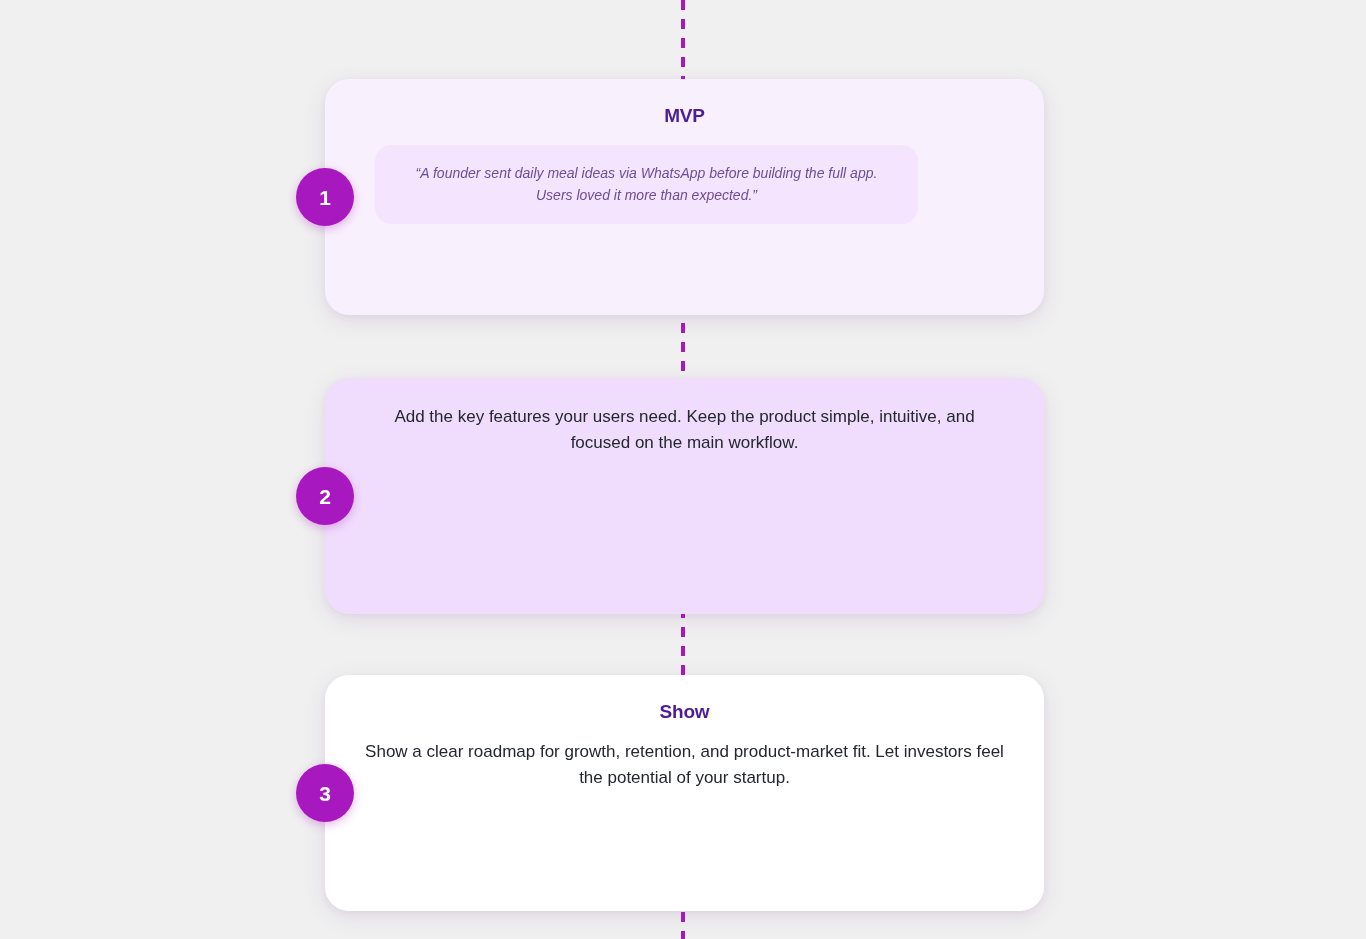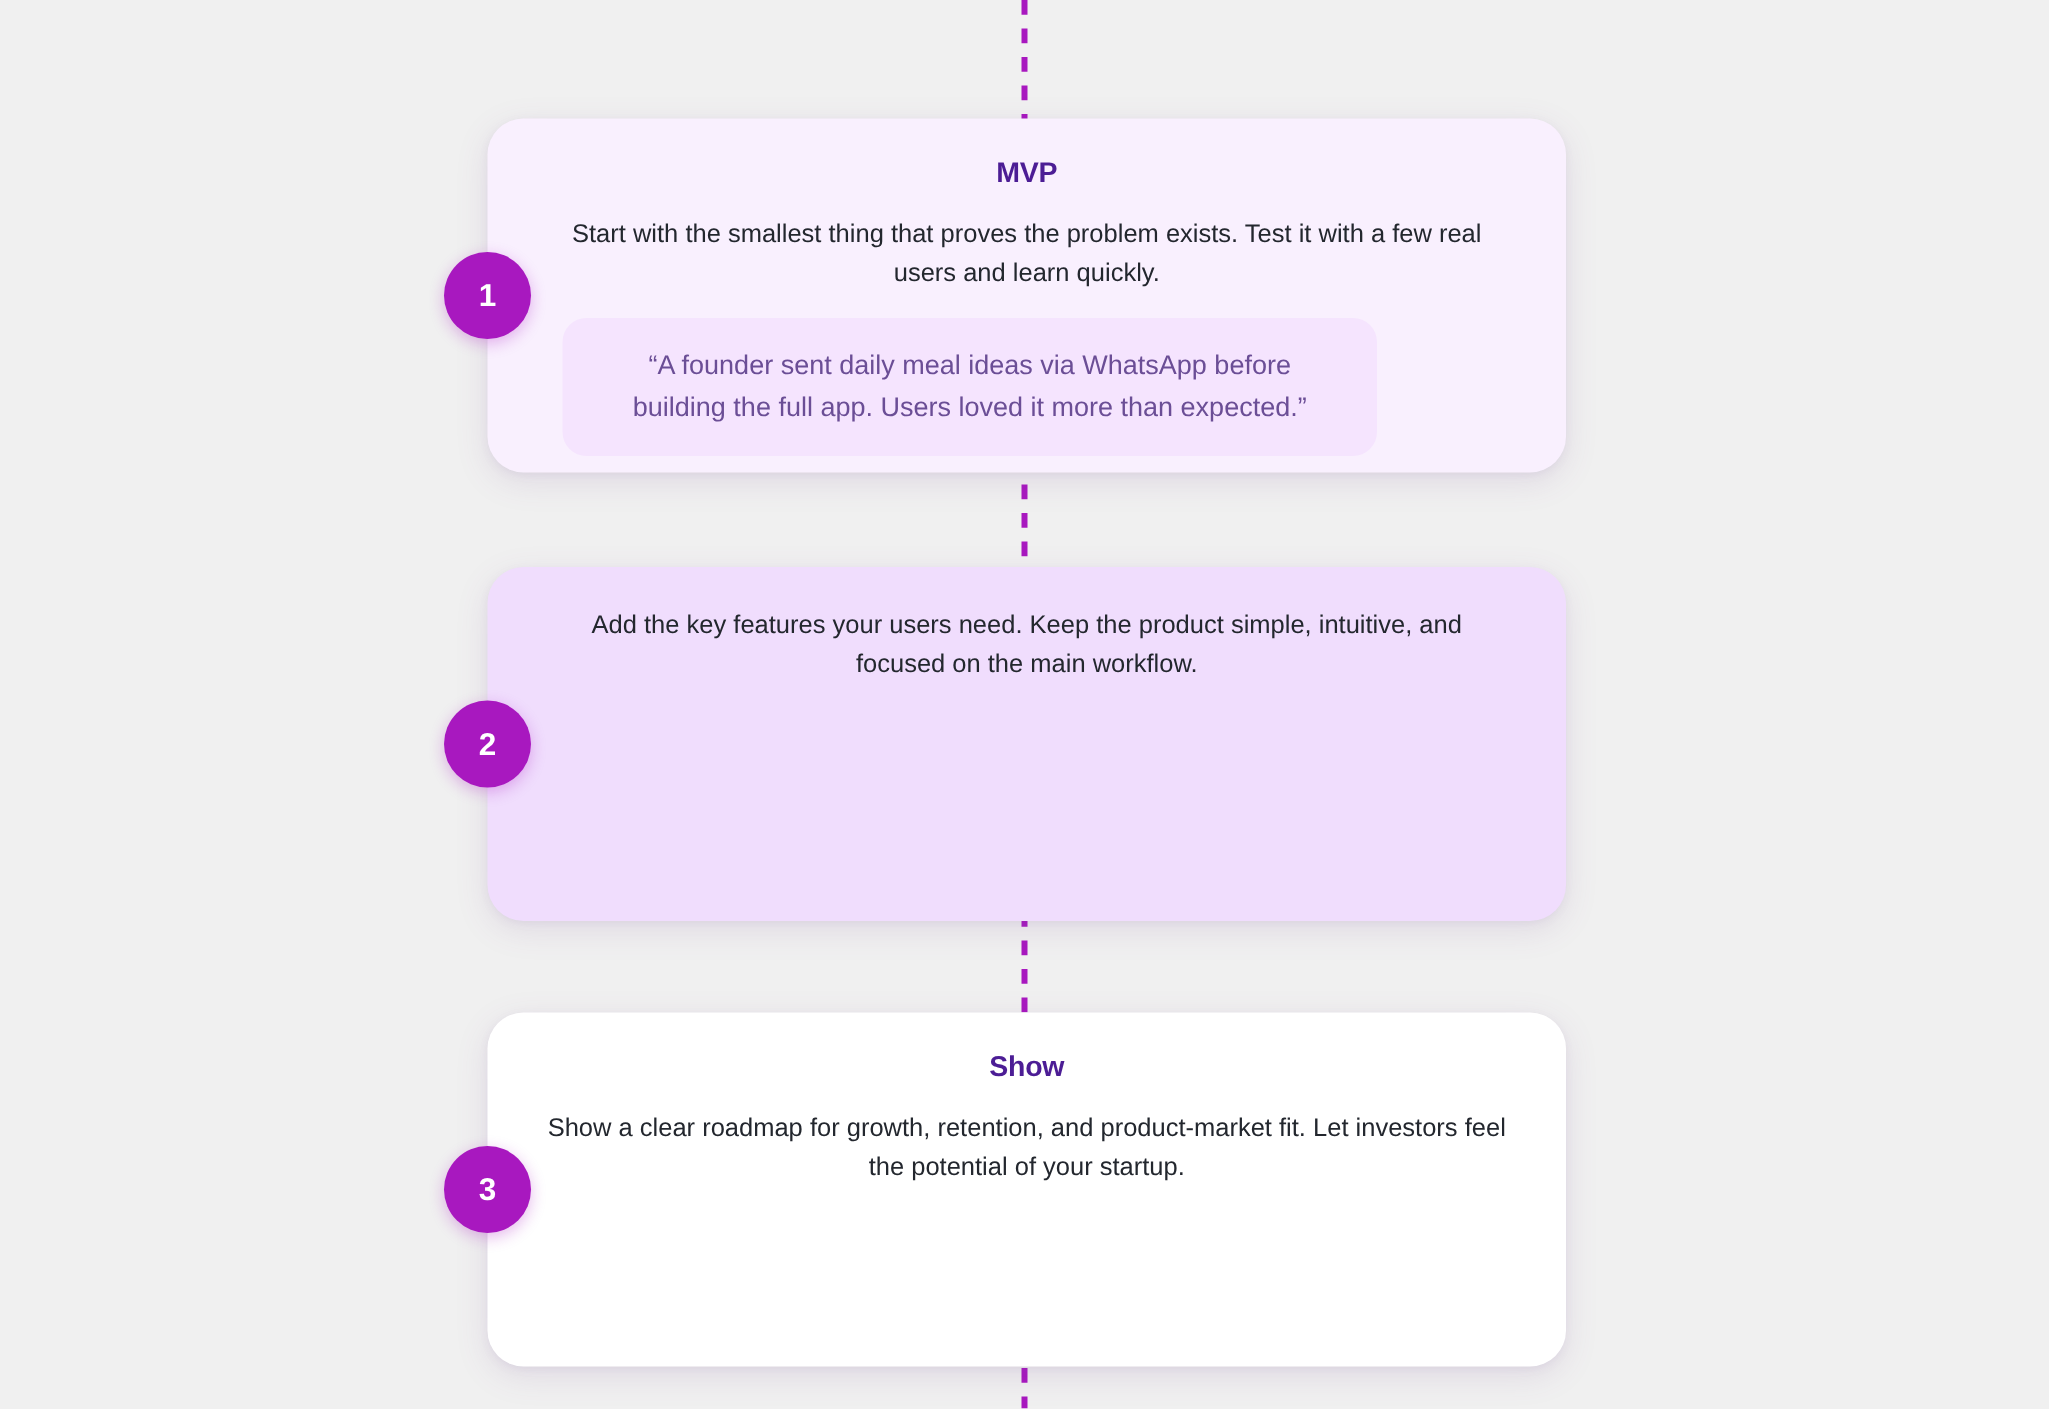--- a/index.html
+++ b/index.html
@@ -95,21 +95,22 @@
   .stage-desc {
     font-size: 17px;
     line-height: 1.5;
     color: #23272e;
     max-width: 645px;
     margin: 0 auto;
   }
 
   .stage-quote {
     margin-top: 18px;
-    font-size: 18px;
+    font-size: 14px;
+    font-style: italic;
     line-height: 1.55;
     color: #6b4e96;
     padding: 18px 26px;
     border-radius: 16px;
   }
 
   .stage-quote.boxed {
     background: #f5e4fe;
     margin-left: 10px;
     margin-right: 86px;
@@ -126,21 +127,20 @@
 <body>
 
 <div class="spine"></div>
 
 <div class="timeline">
 
   <section class="stage stage-1">
     <div class="badge">1</div>
     <div class="stage-inner">
       <h2 class="stage-title">MVP</h2>
-      <p class="stage-desc">Start with the smallest thing that proves the problem exists. Test it with a few real users and learn quickly.</p>
       <p class="stage-quote boxed">“A founder sent daily meal ideas via WhatsApp before building the full app. Users loved it more than expected.”</p>
     </div>
   </section>
 
   <section class="stage stage-2">
     <div class="badge">2</div>
     <div class="stage-inner">
       <p class="stage-desc">Add the key features your users need. Keep the product simple, intuitive, and focused on the main workflow.</p>
     </div>
   </section>

